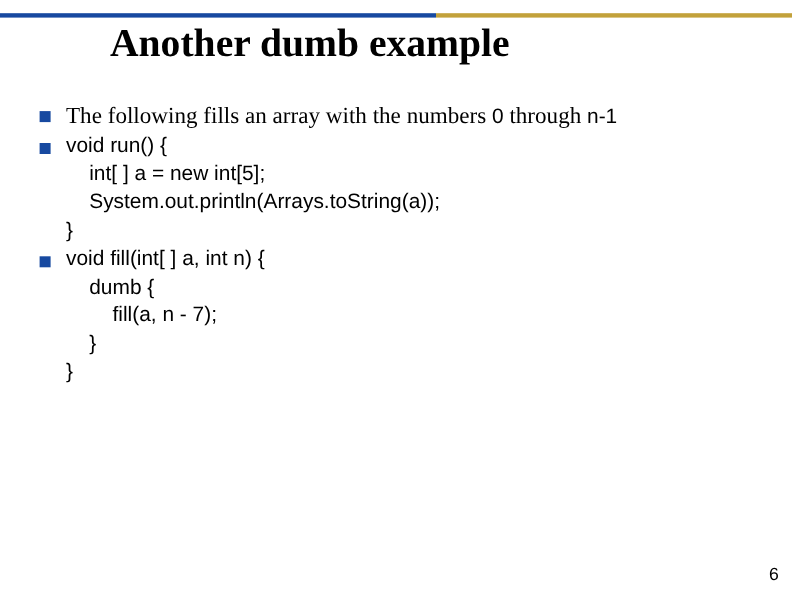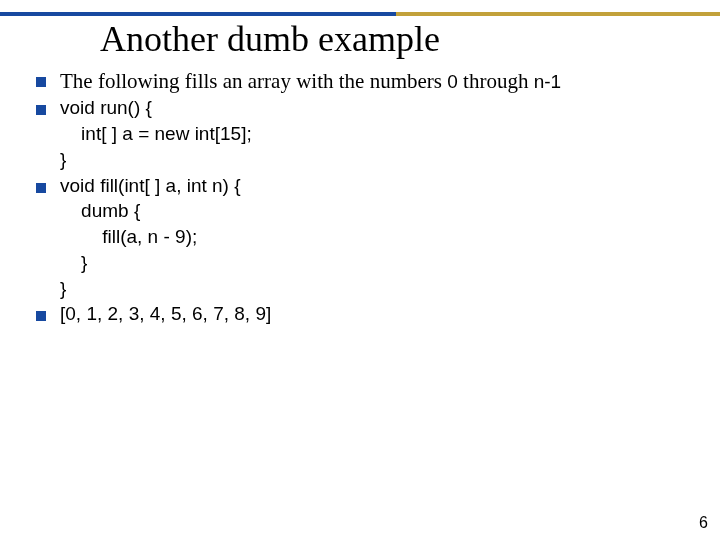--- a/index.html
+++ b/index.html
@@ -19,26 +19,26 @@
     top: 12px;
     width: 100%;
     height: 4px;
     background: linear-gradient(to right, #1749a0 0%, #1749a0 55%, #c2a13a 55%, #c2a13a 100%);
   }
   .title {
     position: absolute;
     left: 100px;
     top: 18px;
     font-size: 36px;
-    font-weight: normal;
+    font-weight: bold;
   }
   .content {
     position: absolute;
     left: 36px;
-    top: 68px;
+    top: 92px;
     width: 660px;
     font-size: 21px;
     line-height: 1.25;
   }
   .row {
     display: flex;
     align-items: flex-start;
     margin-bottom: 2px;
   }
   .bullet {
@@ -82,48 +82,48 @@
     <div class="bullet"></div>
     <div class="line-text"><span>The following fills an array with the numbers </span><span class="verdana">0</span><span> through </span><span class="verdana">n-1</span></div>
   </div>
 
   <div class="row">
     <div class="bullet"></div>
     <div class="line-text verdana">void run() {</div>
   </div>
   <div class="row">
     <div class="row-spacer"></div>
-    <div class="line-text verdana">    int[ ] a = new int[15];</div>
+    <div class="line-text verdana">    int[ ] a = new int[5];</div>
+  </div>
+  <div class="row">
+    <div class="row-spacer"></div>
+    <div class="line-text verdana">    System.out.println(Arrays.toString(a));</div>
   </div>
   <div class="row">
     <div class="row-spacer"></div>
     <div class="line-text verdana">}</div>
   </div>
 
   <div class="row">
     <div class="bullet"></div>
     <div class="line-text verdana">void fill(int[ ] a, int n) {</div>
   </div>
   <div class="row">
     <div class="row-spacer"></div>
     <div class="line-text verdana">    dumb {</div>
   </div>
   <div class="row">
     <div class="row-spacer"></div>
-    <div class="line-text verdana">        fill(a, n - 9);</div>
+    <div class="line-text verdana">        fill(a, n - 7);</div>
   </div>
   <div class="row">
     <div class="row-spacer"></div>
     <div class="line-text verdana">    }</div>
   </div>
   <div class="row">
     <div class="row-spacer"></div>
     <div class="line-text verdana">}</div>
   </div>
 
-  <div class="row">
-    <div class="bullet"></div>
-    <div class="line-text verdana">[0, 1, 2, 3, 4, 5, 6, 7, 8, 9]</div>
-  </div>
 
 </div>
 
 <div class="page-num">6</div>
 
 </body></html>

